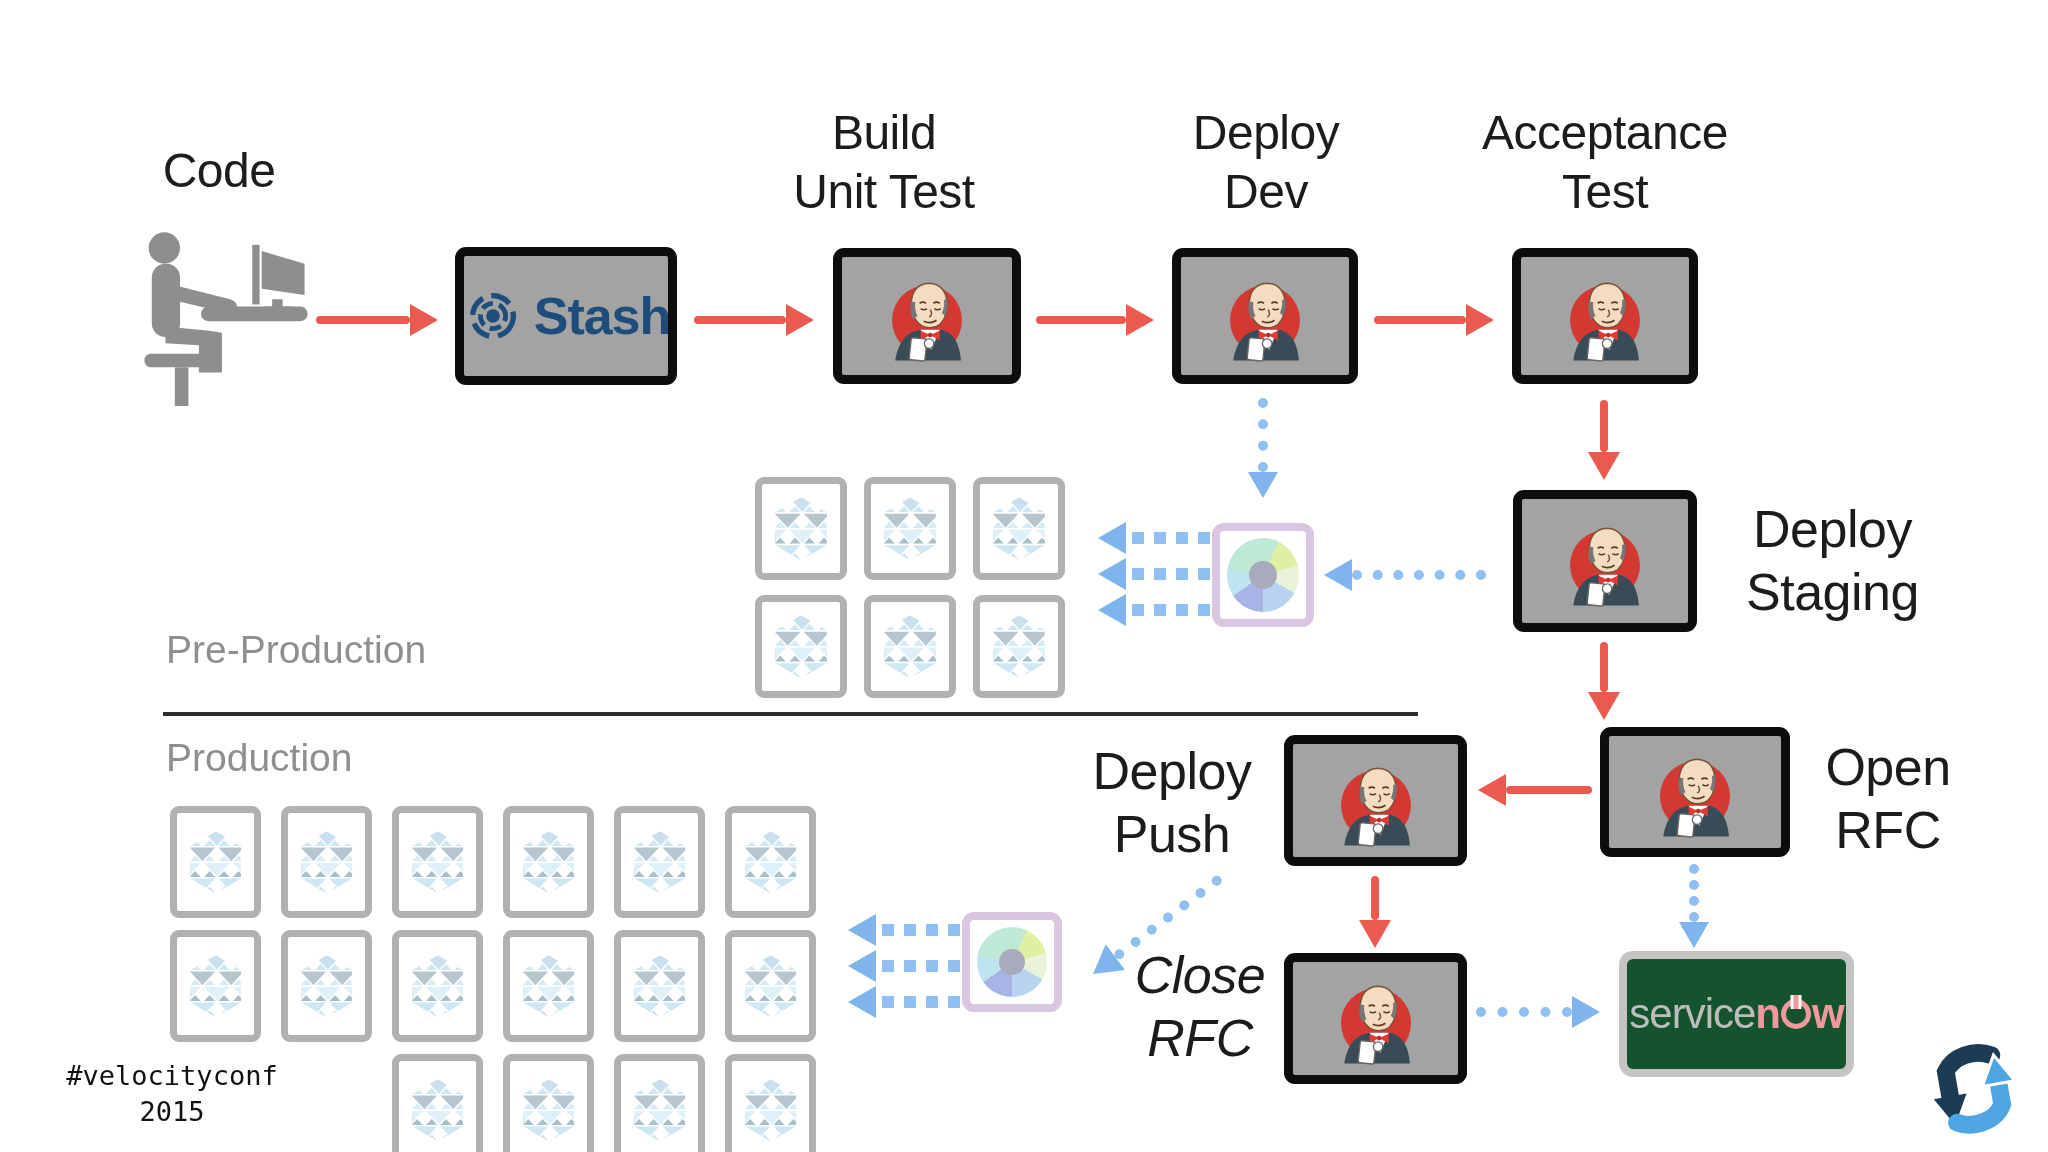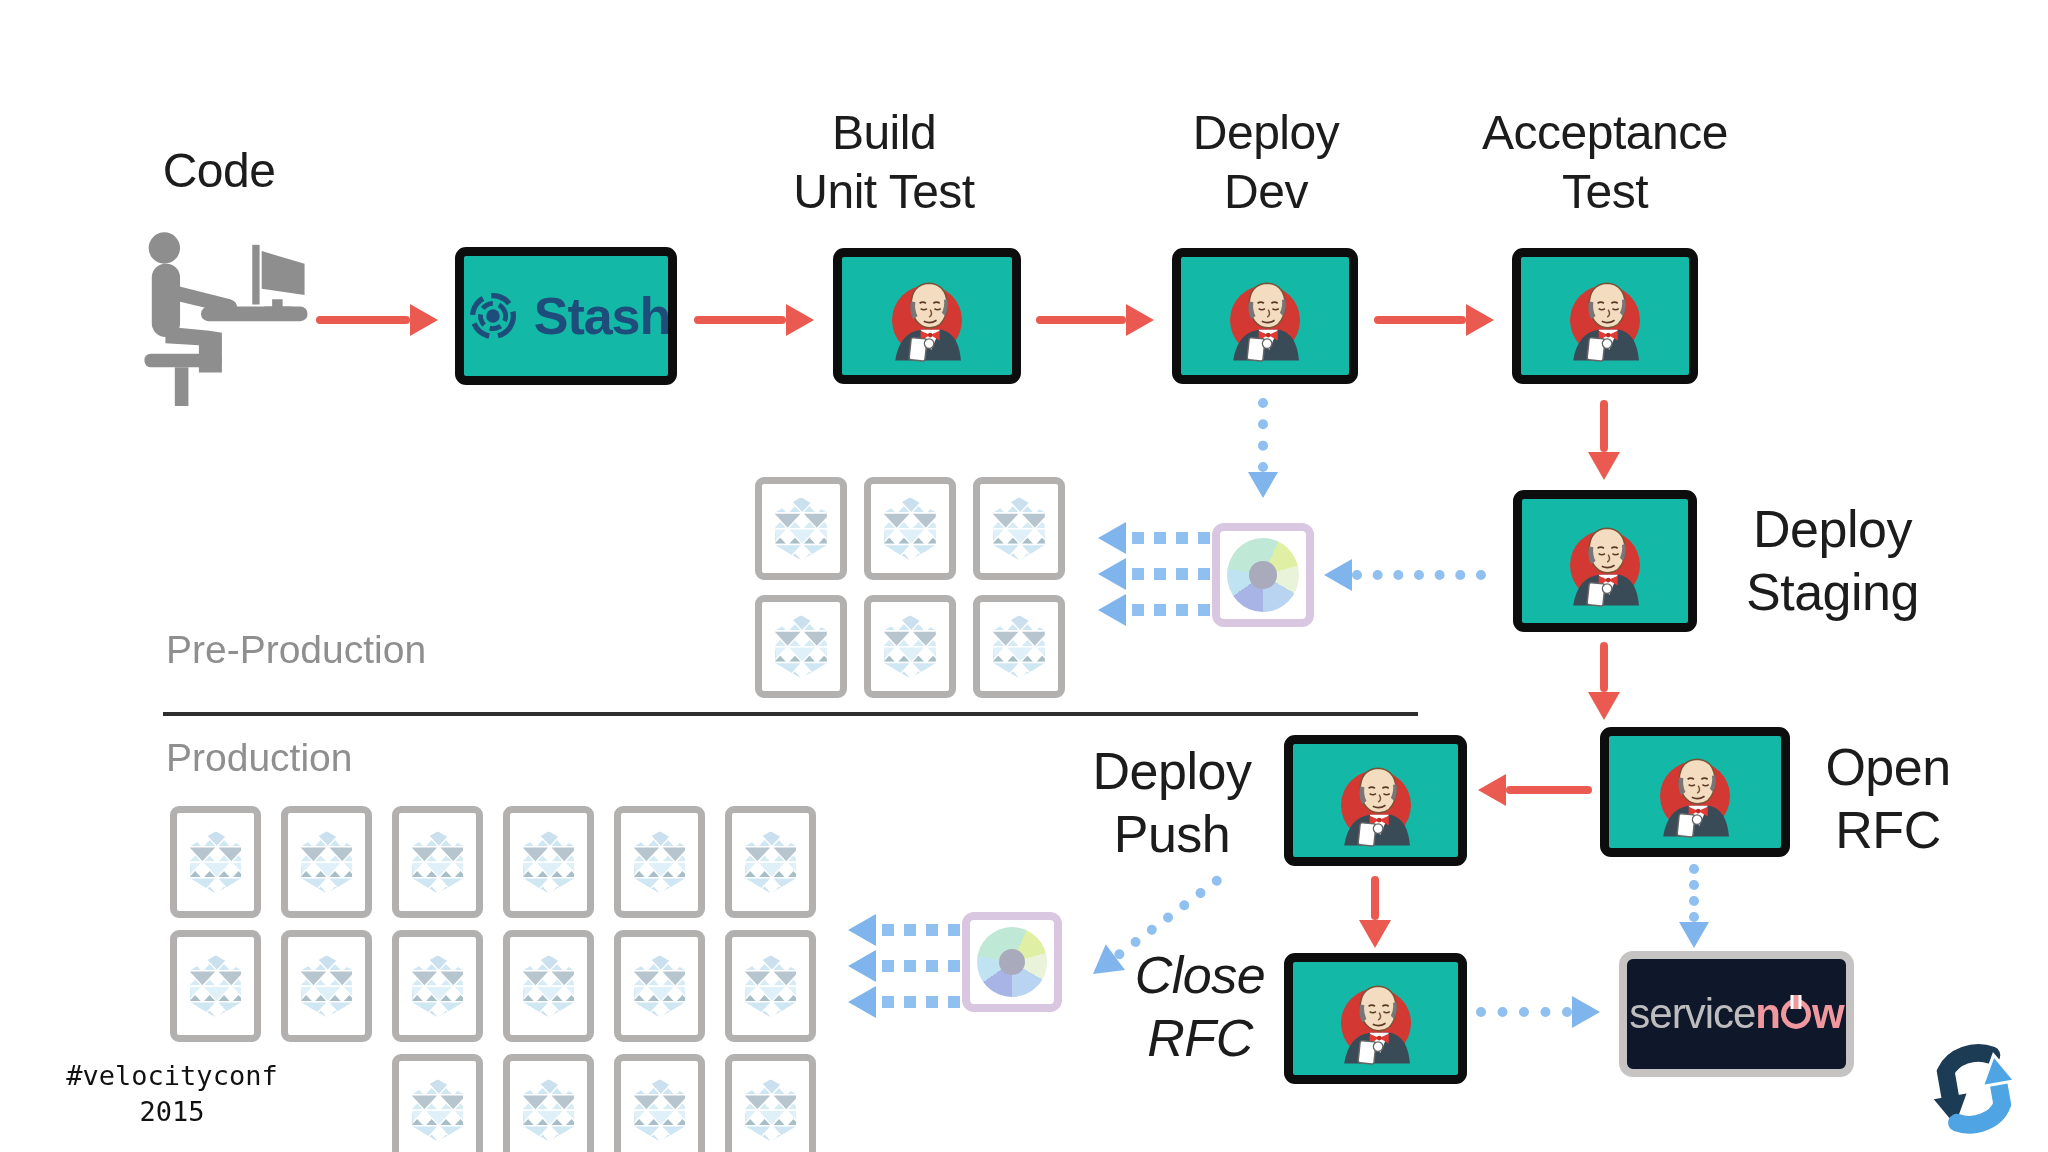--- a/index.html
+++ b/index.html
@@ -11,39 +11,39 @@
   
   .lbl { position:absolute; text-align:center; color:#1c1c1c;
          font-size:48px; line-height:1.22; letter-spacing:-0.5px; }
   .lbl.side { font-size:52px; }
   .lbl.section { color:var(--section-label-gray,#8f8f8f); font-size:39px;
                  white-space:nowrap; text-align:left; letter-spacing:0; }
   .hashtag { position:absolute; left:62px; top:1058px; width:220px;
              text-align:center; font-family:"DejaVu Sans Mono", monospace;
              font-size:27px; line-height:1.35; color:#111; }
   
-  .node { position:absolute; box-sizing:border-box; background:#14b8a6;
+  .node { position:absolute; box-sizing:border-box; background:#a3a3a3;
           border:9px solid var(--frame-black,#0d0d0d); border-radius:11px;
           display:flex; align-items:center; justify-content:center; }
   .node svg.jenkins { width:106px; height:106px; }
   .server-box { position:absolute; box-sizing:border-box; background:#fff;
           border:7px solid var(--frame-gray,#b3b0b0); border-radius:9px;
           display:flex; align-items:center; justify-content:center; }
   .server-box svg { width:72%; height:78%; }
   .disc-frame { position:absolute; box-sizing:border-box; background:#fff;
           border:8px solid var(--frame-lavender,#d9c6e0); border-radius:12px;
           padding:7px; }
   .disc { width:100%; height:100%; border-radius:50%; position:relative;
           background:conic-gradient(from -30deg,
             #bfe9d6 0deg 55deg, #dff0a4 55deg 105deg, #e9f3d9 105deg 150deg,
             #b9d4f1 150deg 210deg, #a9b4e6 210deg 265deg, #bfe3f0 265deg 310deg,
             #bfe9d6 310deg 360deg); }
   .disc::after { content:''; position:absolute; inset:31%; border-radius:50%;
           background:#a9aabb; }
-  .snow-frame { position:absolute; box-sizing:border-box; background:#0f172a;
+  .snow-frame { position:absolute; box-sizing:border-box; background:#14532d;
           border:8px solid #c6c3c3; border-radius:14px;
           display:flex; align-items:center; justify-content:center; }
   .snow-logo { font-size:42px; letter-spacing:-1px; white-space:nowrap; }
   .snow-gray { color:var(--servicenow-gray,#bdbdbd); }
   .snow-pink { color:var(--servicenow-pink,#f0989e); font-weight:700; }
   .snow-o { display:inline-block; width:20px; height:20px; box-sizing:content-box;
             border:5px solid var(--servicenow-pink,#f0989e); border-radius:50%;
             position:relative; top:1px; margin:0 1px; }
   .snow-o::after { content:''; position:absolute; left:50%; transform:translateX(-50%);
             top:-9px; width:5px; height:14px;

